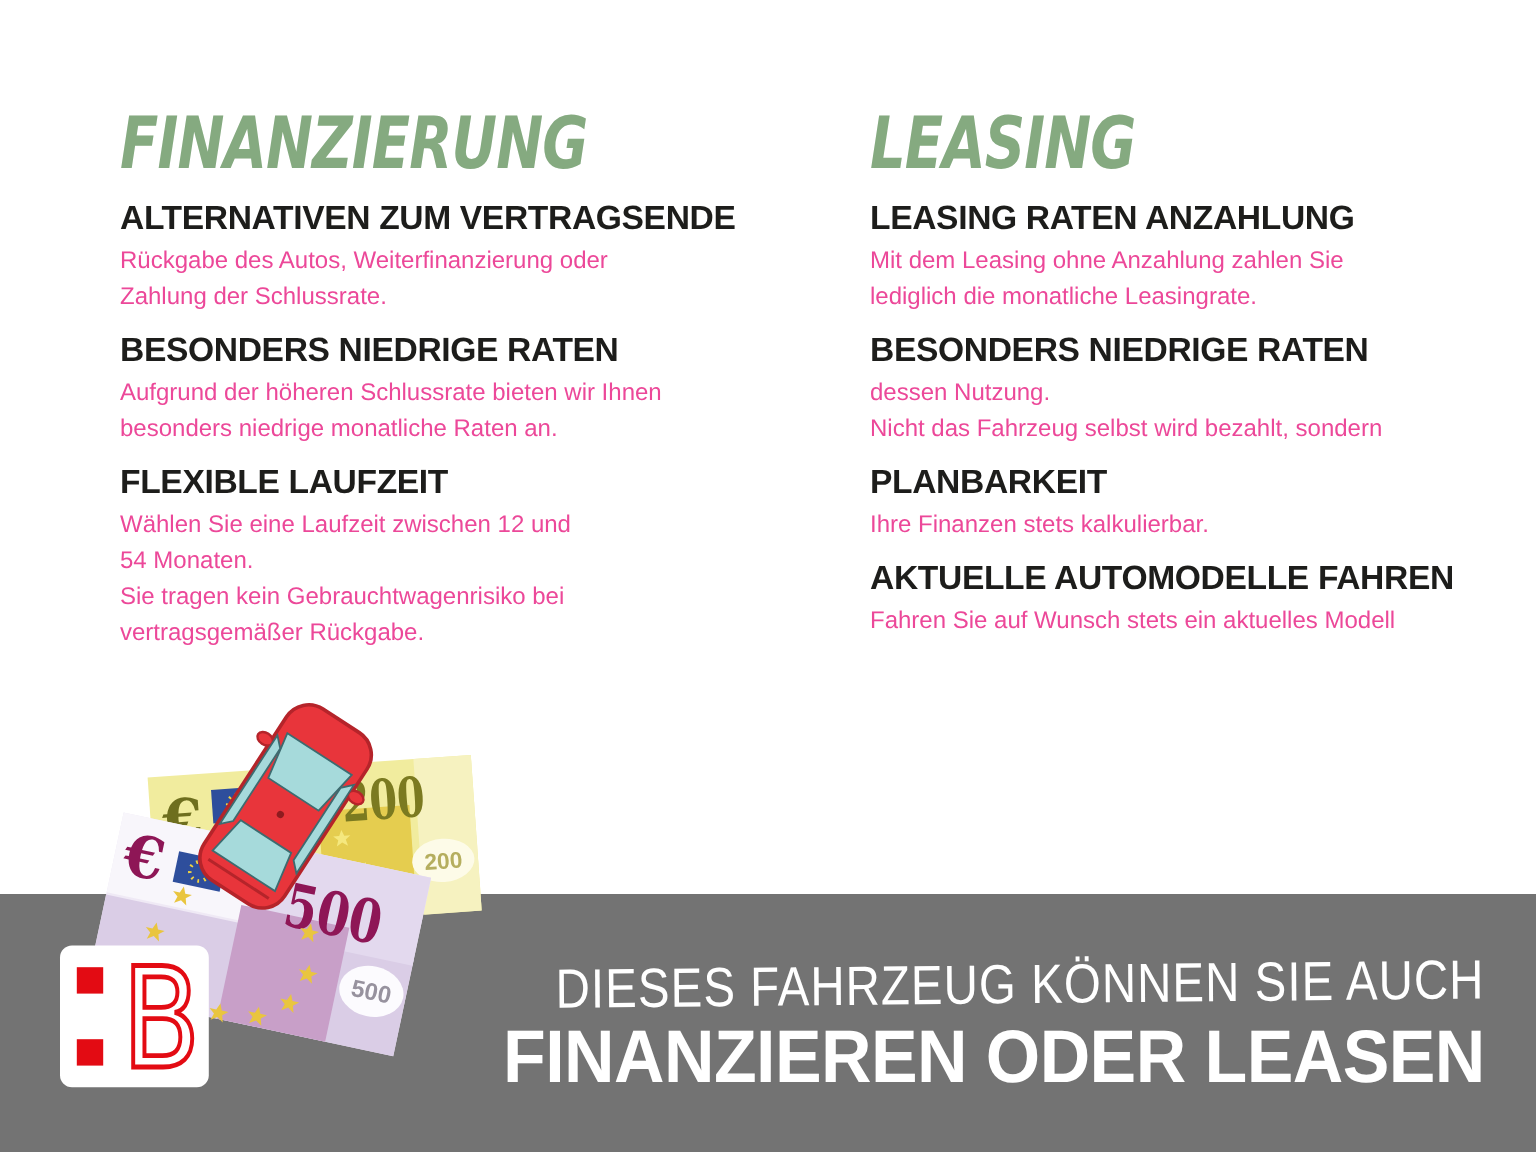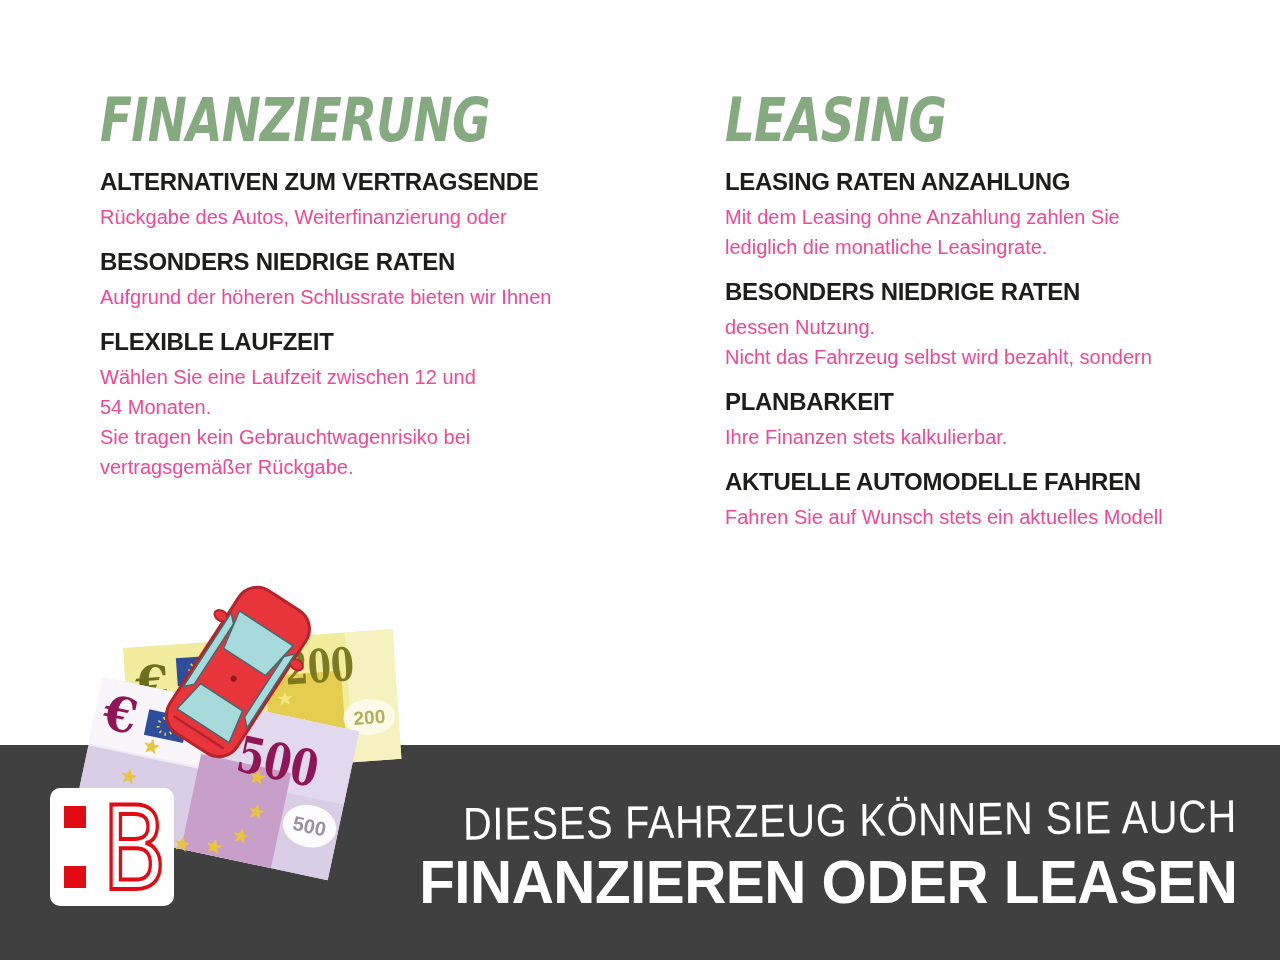--- a/index.html
+++ b/index.html
@@ -19,38 +19,38 @@
     font-size:60px;
     line-height:60px;
     letter-spacing:-1px;
     color:#85aa80;
     transform:scaleX(0.78);
     transform-origin:left center;
     white-space:nowrap;
   }
   .section h2{
     margin:14px 0 4px 0;
-    font-size:24px;
+    font-size:28px;
     line-height:32px;
     letter-spacing:-0.3px;
     font-weight:bold;
     color:#1d1d1b;
     white-space:nowrap;
   }
   .section .line{
     font-size:20px;
     line-height:30px;
     color:#ec4899;
     white-space:nowrap;
   }
 
   
   .banner{
     position:absolute;left:0;top:745px;width:1280px;height:215px;
-    background:#404040;
+    background:#737373;
   }
   .banner-line1{
     position:absolute;right:43px;top:48px;
     color:#ffffff;
     font-size:46px;line-height:46px;
     letter-spacing:1px;
     font-weight:500;
     transform:scaleX(0.86) rotate(-0.5deg);
     transform-origin:right center;
     white-space:nowrap;
@@ -73,24 +73,26 @@
 <body>
 
 <div class="page">
 
   <div class="col col-left">
     <h1>FINANZIERUNG</h1>
 
     <div class="section">
       <h2>ALTERNATIVEN ZUM VERTRAGSENDE</h2>
       <div class="line">Rückgabe des Autos, Weiterfinanzierung oder</div>
+      <div class="line">Zahlung der Schlussrate.</div>
     </div>
     <div class="section">
       <h2>BESONDERS NIEDRIGE RATEN</h2>
       <div class="line">Aufgrund der höheren Schlussrate bieten wir Ihnen</div>
+      <div class="line">besonders niedrige monatliche Raten an.</div>
     </div>
     <div class="section">
       <h2>FLEXIBLE LAUFZEIT</h2>
       <div class="line">Wählen Sie eine Laufzeit zwischen 12 und</div>
       <div class="line">54 Monaten.</div>
     </div>
     <div class="section">
       <div class="line">Sie tragen kein Gebrauchtwagenrisiko bei</div>
       <div class="line">vertragsgemäßer Rückgabe.</div>
     </div>

